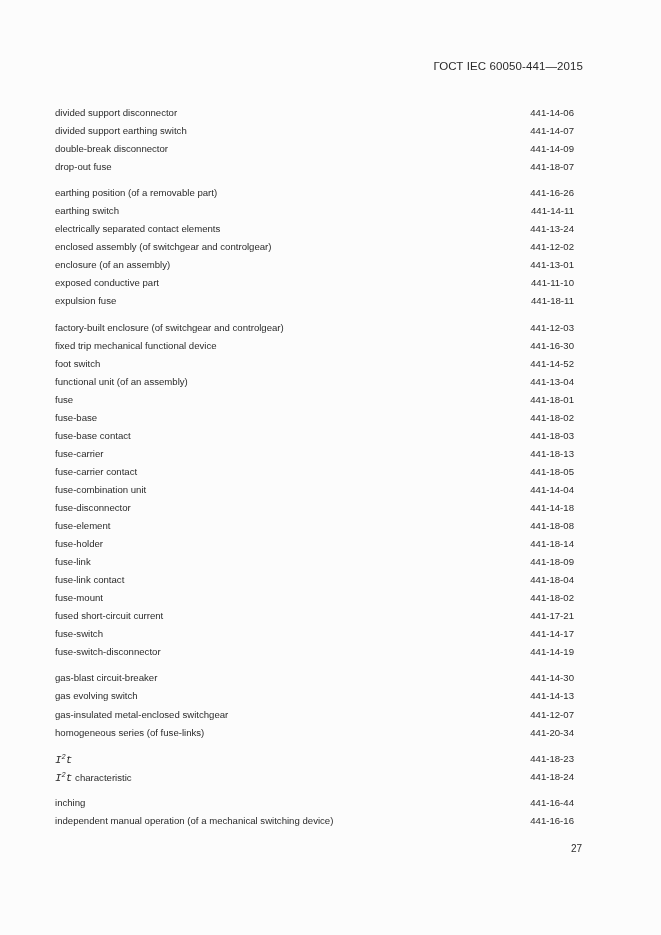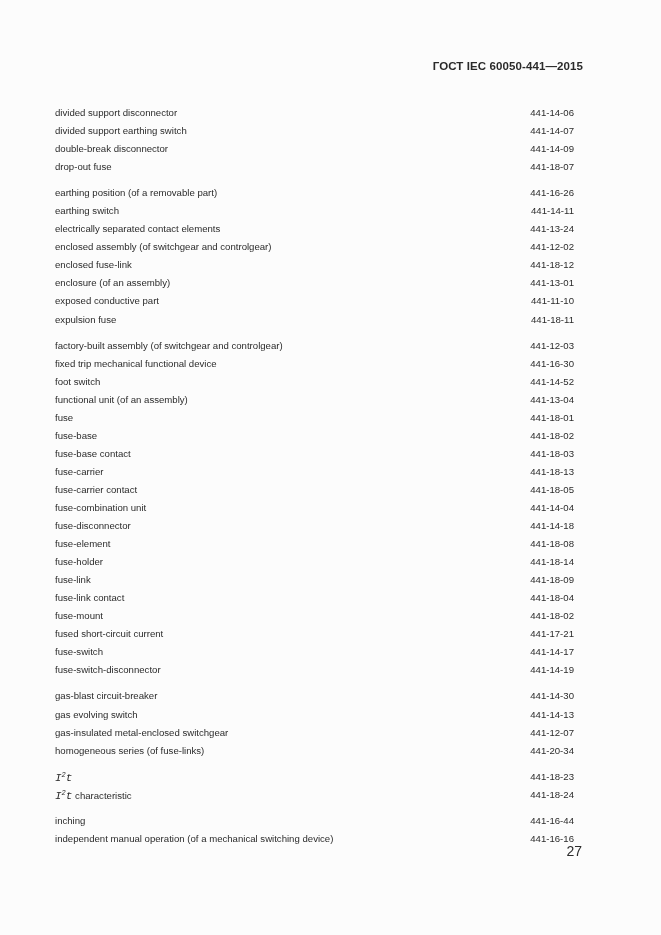--- a/index.html
+++ b/index.html
@@ -13,21 +13,21 @@
       position: relative;
       overflow: hidden;
       font-family: "Liberation Sans", sans-serif;
       color: #222;
     }
     .header {
       position: absolute;
       top: 60px;
       right: 78px;
       font-size: 11.5px;
-      font-weight: bold;
+      font-weight: normal;
       color: #2a2a2a;
       letter-spacing: 0.1px;
     }
     .index {
       position: absolute;
       left: 47px;
       top: 96px;
       width: 535px;
     }
     .group {
@@ -56,21 +56,21 @@
     }
     .math sup {
       font-size: 7px;
       vertical-align: 4px;
       font-style: italic;
     }
     .page-number {
       position: absolute;
       top: 843px;
       right: 79px;
-      font-size: 14px;
+      font-size: 10px;
       color: #2b2b2b;
       text-align: center;
     }
   </style>
 </head>
 <body>
 
 <div class="header">ГОСТ IEC 60050-441—2015</div>
 
 <div class="index">
@@ -105,40 +105,36 @@
       </div>
     <div class="row">
         <span class="term">electrically separated contact elements</span>
         <span class="ref">441-13-24</span>
       </div>
     <div class="row">
         <span class="term">enclosed assembly (of switchgear and controlgear)</span>
         <span class="ref">441-12-02</span>
       </div>
     <div class="row">
-        <span class="term">enclosed fuse-link</span>
-        <span class="ref">441-18-12</span>
-      </div>
-    <div class="row">
         <span class="term">enclosure (of an assembly)</span>
         <span class="ref">441-13-01</span>
       </div>
     <div class="row">
         <span class="term">exposed conductive part</span>
         <span class="ref">441-11-10</span>
       </div>
     <div class="row">
         <span class="term">expulsion fuse</span>
         <span class="ref">441-18-11</span>
       </div>
   </div>
 
   <div class="group">
     <div class="row">
-        <span class="term">factory-built assembly (of switchgear and controlgear)</span>
+        <span class="term">factory-built enclosure (of switchgear and controlgear)</span>
         <span class="ref">441-12-03</span>
       </div>
     <div class="row">
         <span class="term">fixed trip mechanical functional device</span>
         <span class="ref">441-16-30</span>
       </div>
     <div class="row">
         <span class="term">foot switch</span>
         <span class="ref">441-14-52</span>
       </div>

